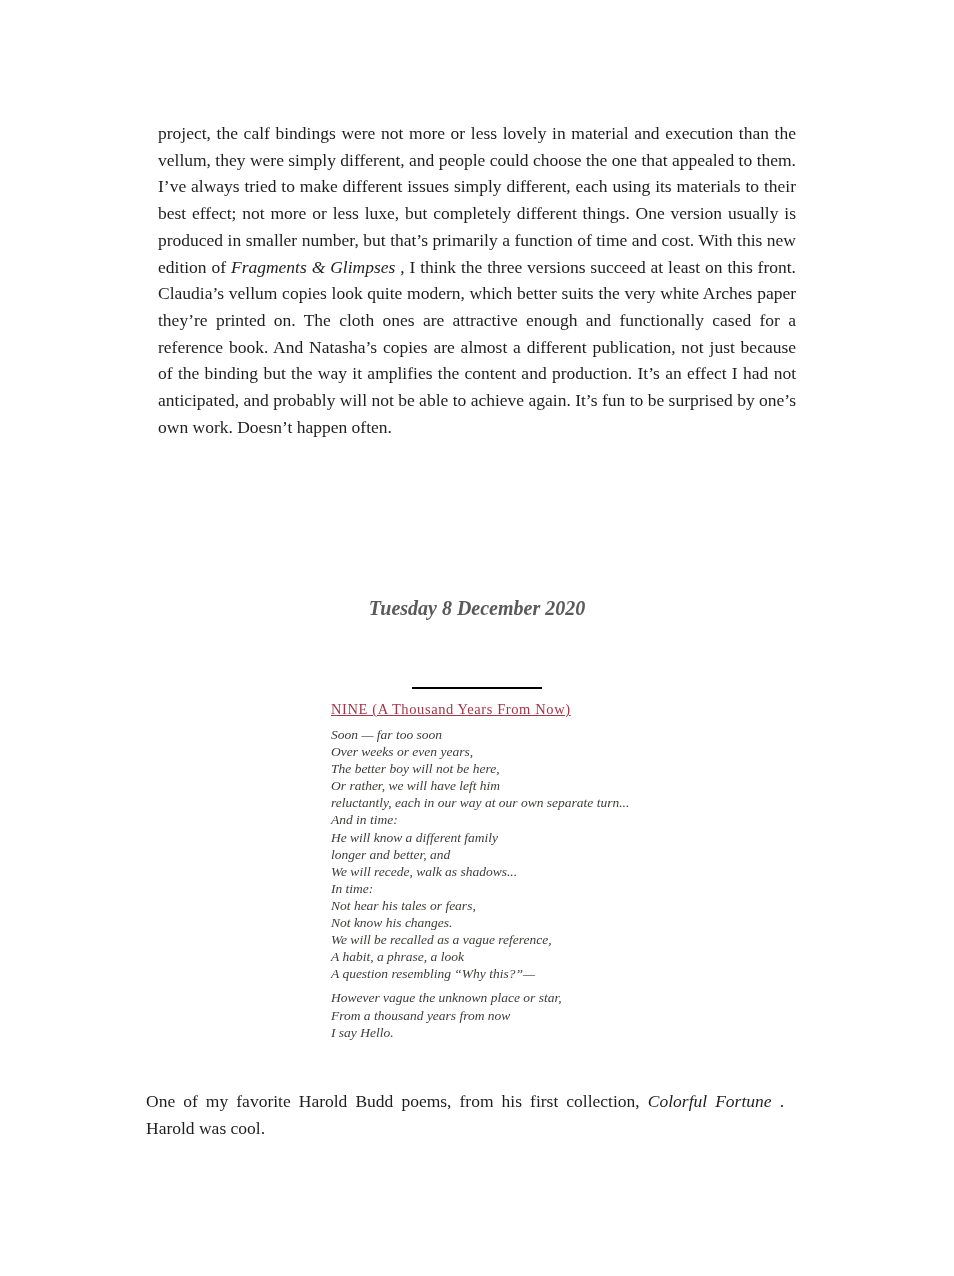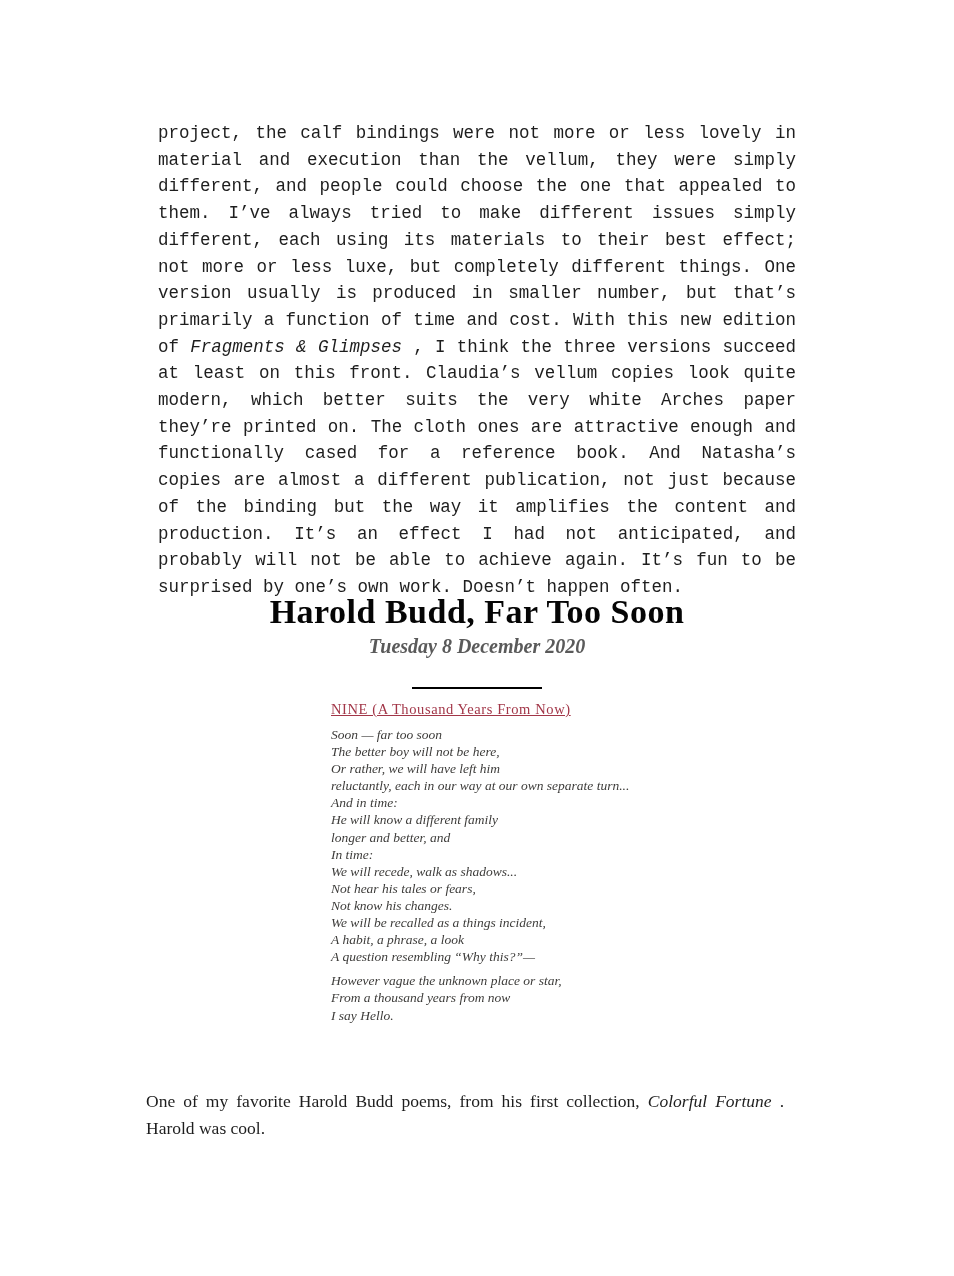--- a/index.html
+++ b/index.html
@@ -14,21 +14,20 @@
     background: #ffffff;
     font-family: "Liberation Serif", serif;
     color: #1e1e1e;
     overflow: hidden;
   }
   .text-block {
     position: absolute;
     left: 158px;
     top: 120px;
     width: 638px;
-    font-family: Liberation Mono, monospace;
   }
   .body-para {
     margin: 0;
     font-size: 17.5px;
     line-height: 26.7px;
     text-align: justify;
     color: #1e1e1e;
   }
   .italic { font-style: italic; }
   .post-header {
@@ -106,42 +105,42 @@
 </head>
 <body>
 
 <div class="page">
 
   <div class="text-block">
     <p class="body-para"><span>project, the calf bindings were not more or less lovely in material and execution than the vellum, they were simply different, and people could choose the one that appealed to them. I’ve always tried to make different issues simply different, each using its materials to their best effect; not more or less luxe, but completely different things. One version usually is produced in smaller number, but that’s primarily a function of time and cost. With this new edition of </span><span class="italic">Fragments &amp; Glimpses</span><span> , I think the three versions succeed at least on this front. Claudia’s vellum copies look quite modern, which better suits the very white Arches paper they’re printed on. The cloth ones are attractive enough and functionally cased for a reference book. And Natasha’s copies are almost a different publication, not just because of the binding but the way it amplifies the content and production. It’s an effect I had not anticipated, and probably will not be able to achieve again. It’s fun to be surprised by one’s own work. Doesn’t happen often.</span></p>
   </div>
 
   <div class="post-header">
-    <h1 class="post-title">Harold Budd, Far Too Soon</h1>
     <div class="post-date">Tuesday 8 December 2020</div>
   </div>
 
   <div class="poem-figure">
     <div class="poem-inner">
       <div class="poem-rule"></div>
       <div class="poem-title">NINE (A Thousand Years From Now)</div>
       <div class="poem-lines">
         <div class="poem-stanza">
           <div class="poem-line">Soon — far too soon</div>
+          <div class="poem-line">Over weeks or even years,</div>
           <div class="poem-line">The better boy will not be here,</div>
           <div class="poem-line">Or rather, we will have left him</div>
           <div class="poem-line">reluctantly, each in our way at our own separate turn...</div>
           <div class="poem-line">And in time:</div>
           <div class="poem-line">He will know a different family</div>
           <div class="poem-line">longer and better, and</div>
+          <div class="poem-line">We will recede, walk as shadows...</div>
           <div class="poem-line">In time:</div>
-          <div class="poem-line">We will recede, walk as shadows...</div>
           <div class="poem-line">Not hear his tales or fears,</div>
           <div class="poem-line">Not know his changes.</div>
-          <div class="poem-line">We will be recalled as a things incident,</div>
+          <div class="poem-line">We will be recalled as a vague reference,</div>
           <div class="poem-line">A habit, a phrase, a look</div>
           <div class="poem-line">A question resembling “Why this?”—</div>
         </div>
         <div class="poem-stanza poem-stanza-2">
           <div class="poem-line">However vague the unknown place or star,</div>
           <div class="poem-line">From a thousand years from now</div>
           <div class="poem-line">I say Hello.</div>
         </div>
       </div>
     </div>

